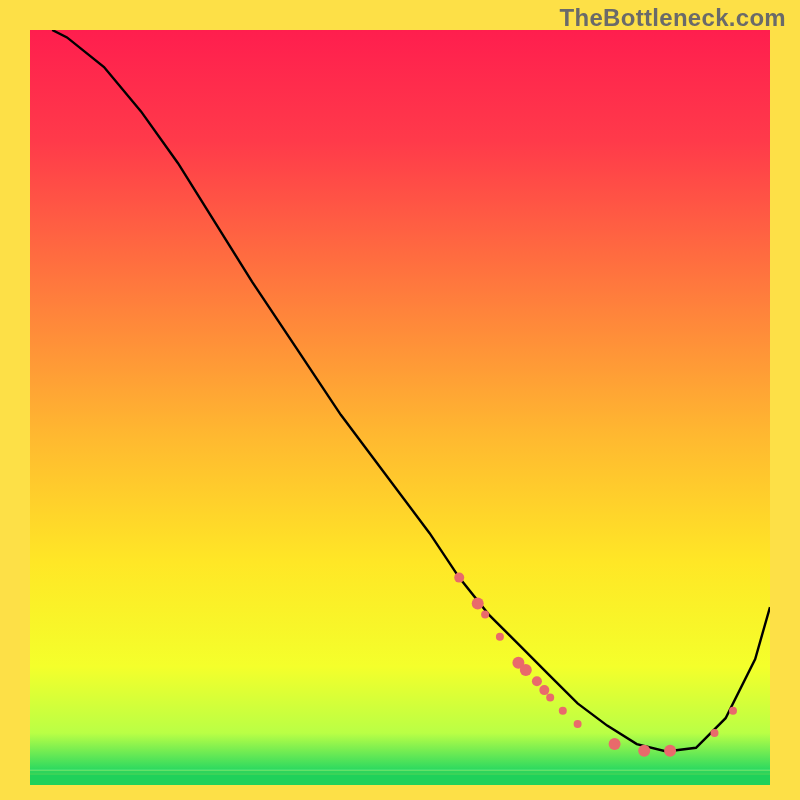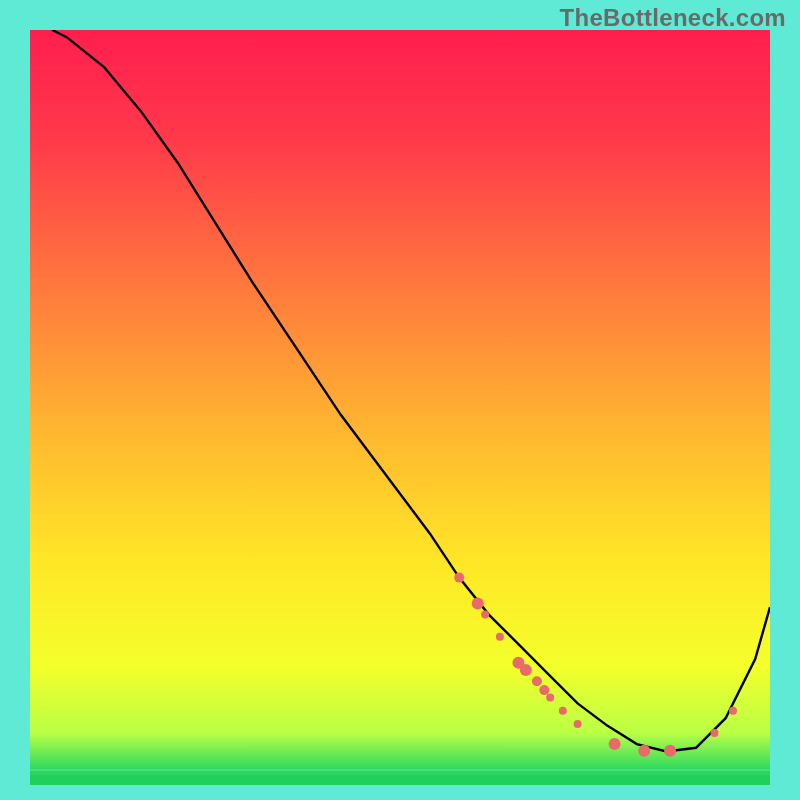--- a/index.html
+++ b/index.html
@@ -6,21 +6,21 @@
     margin: 0;
     padding: 0;
     width: 800px;
     height: 800px;
     background: #000;
   }
   .outer {
     position: relative;
     width: 800px;
     height: 800px;
-    background: #5eead4;
+    background: #fde047;
   }
   .watermark {
     position: absolute;
     top: 4px;
     right: 14px;
     font-family: Arial, Helvetica, sans-serif;
     font-size: 24px;
     font-weight: bold;
     color: #6a6a6a;
     letter-spacing: 0.3px;

